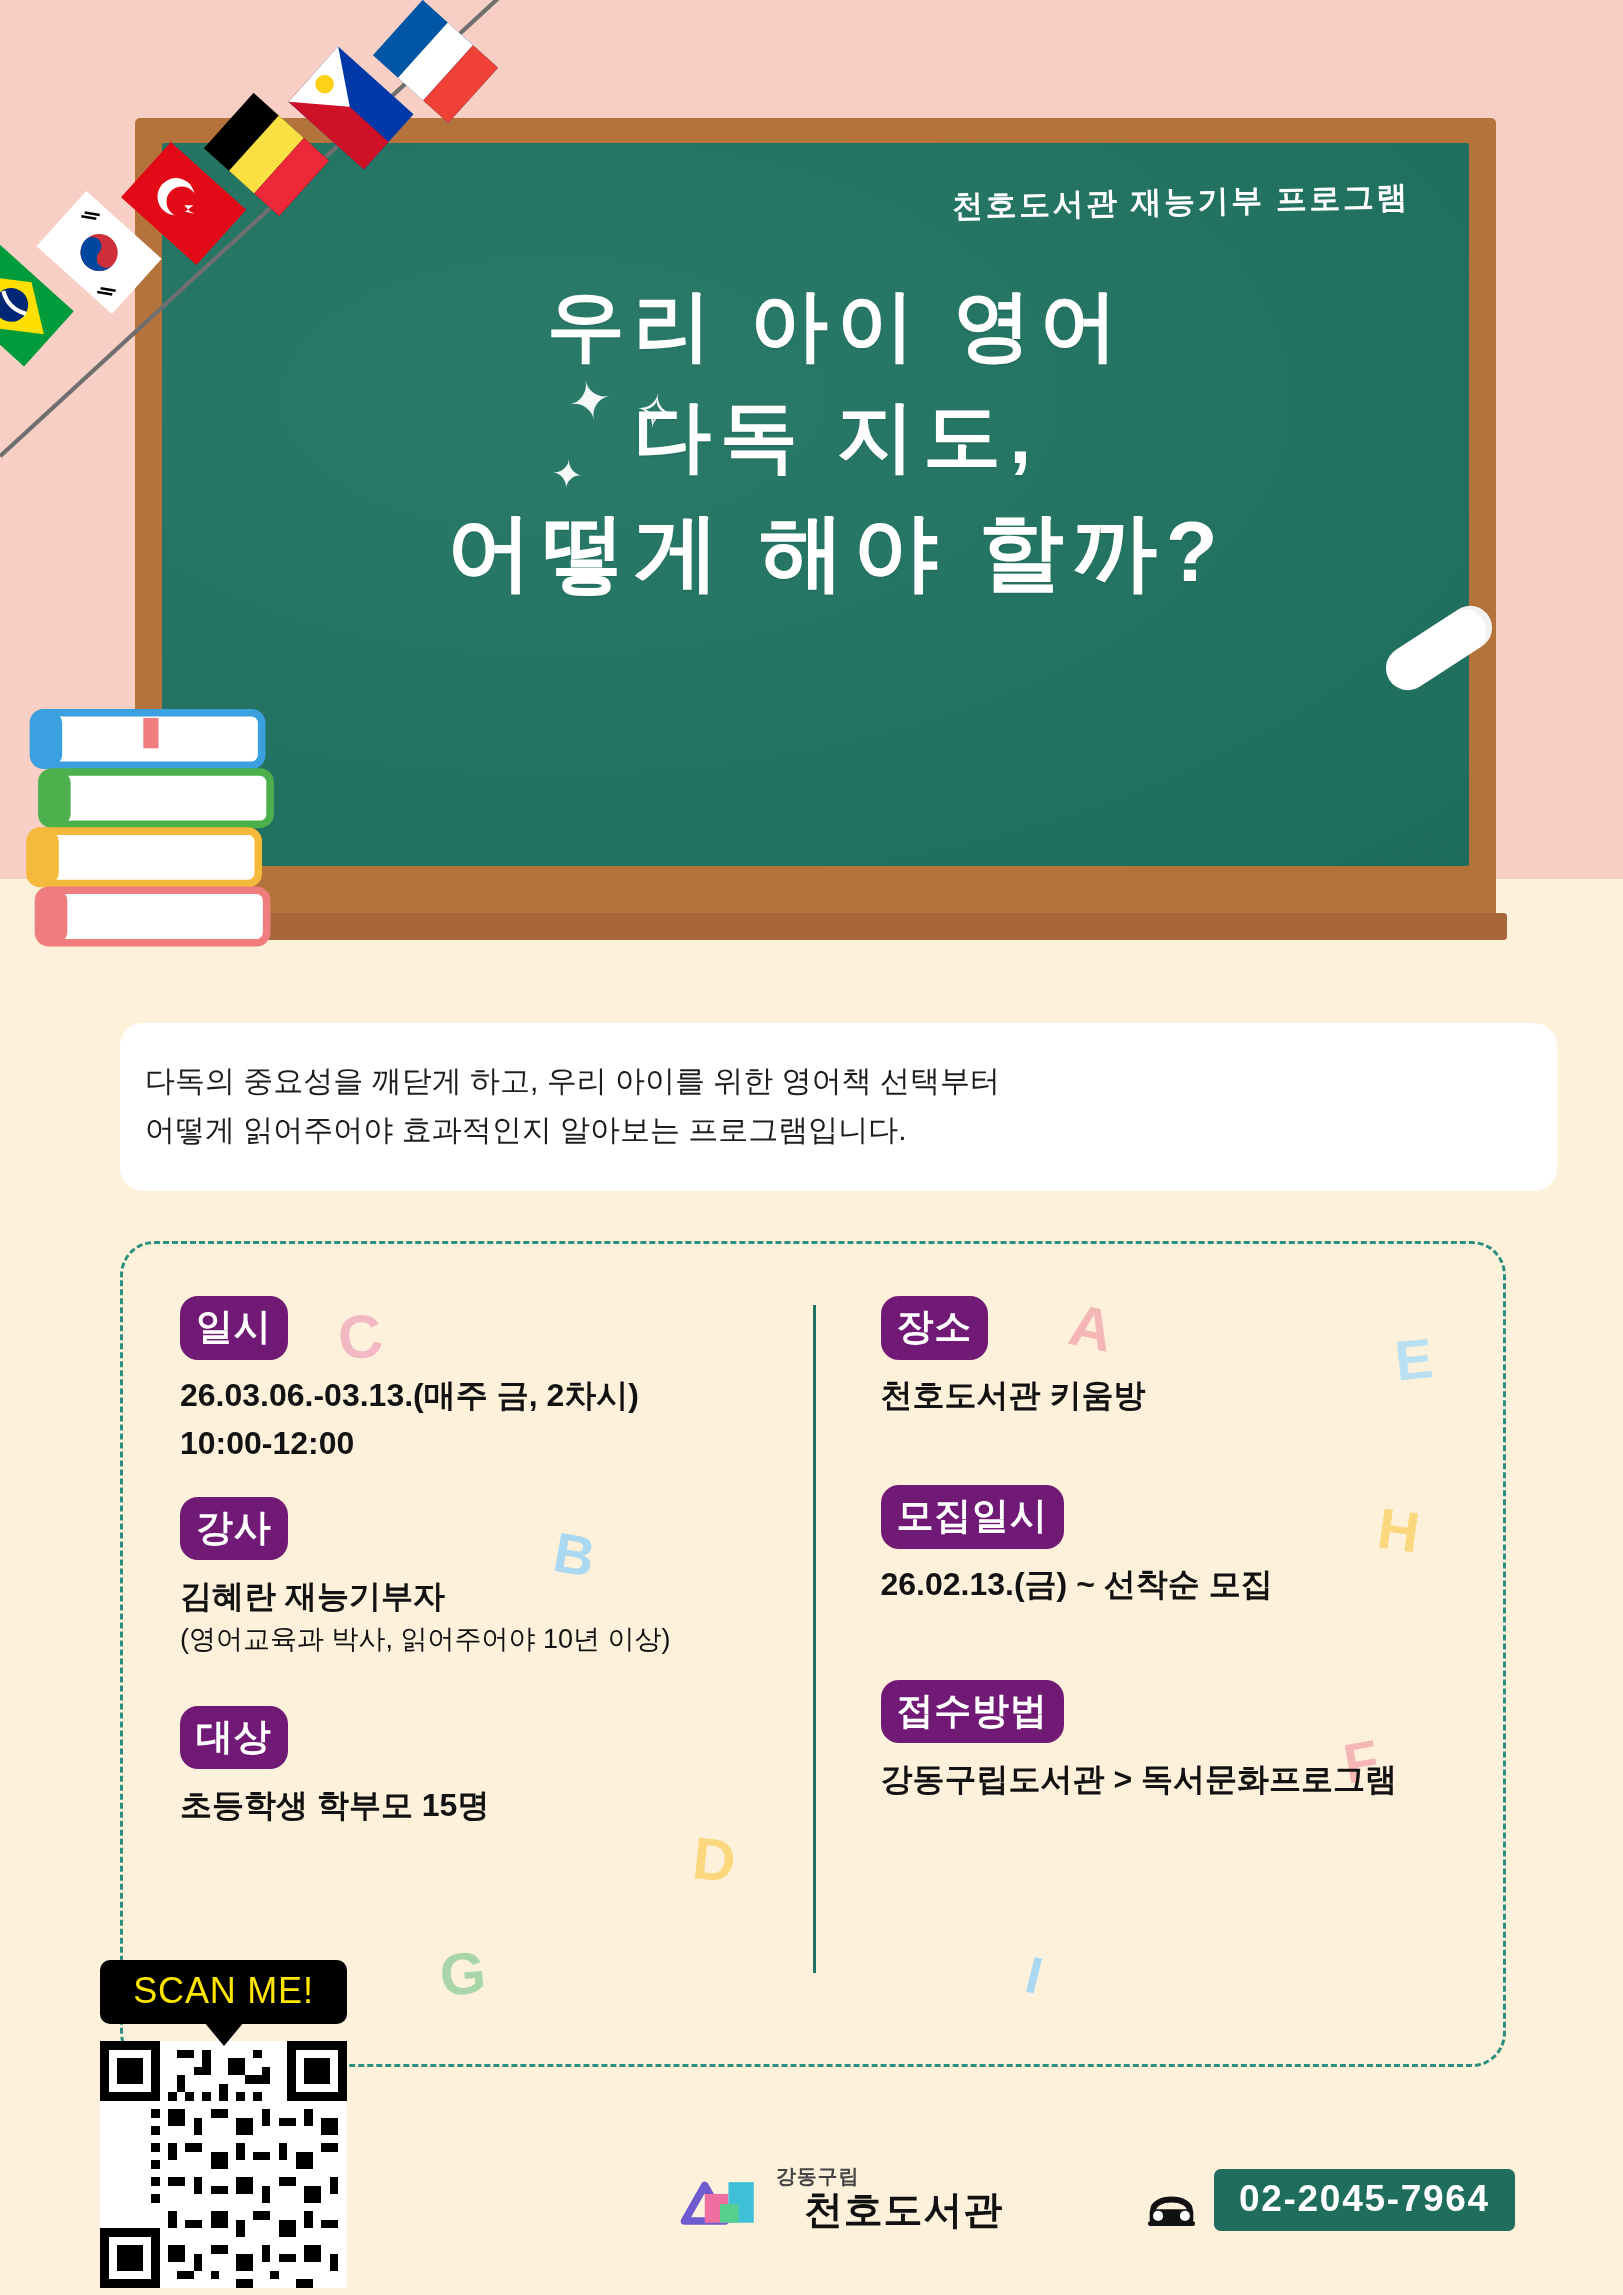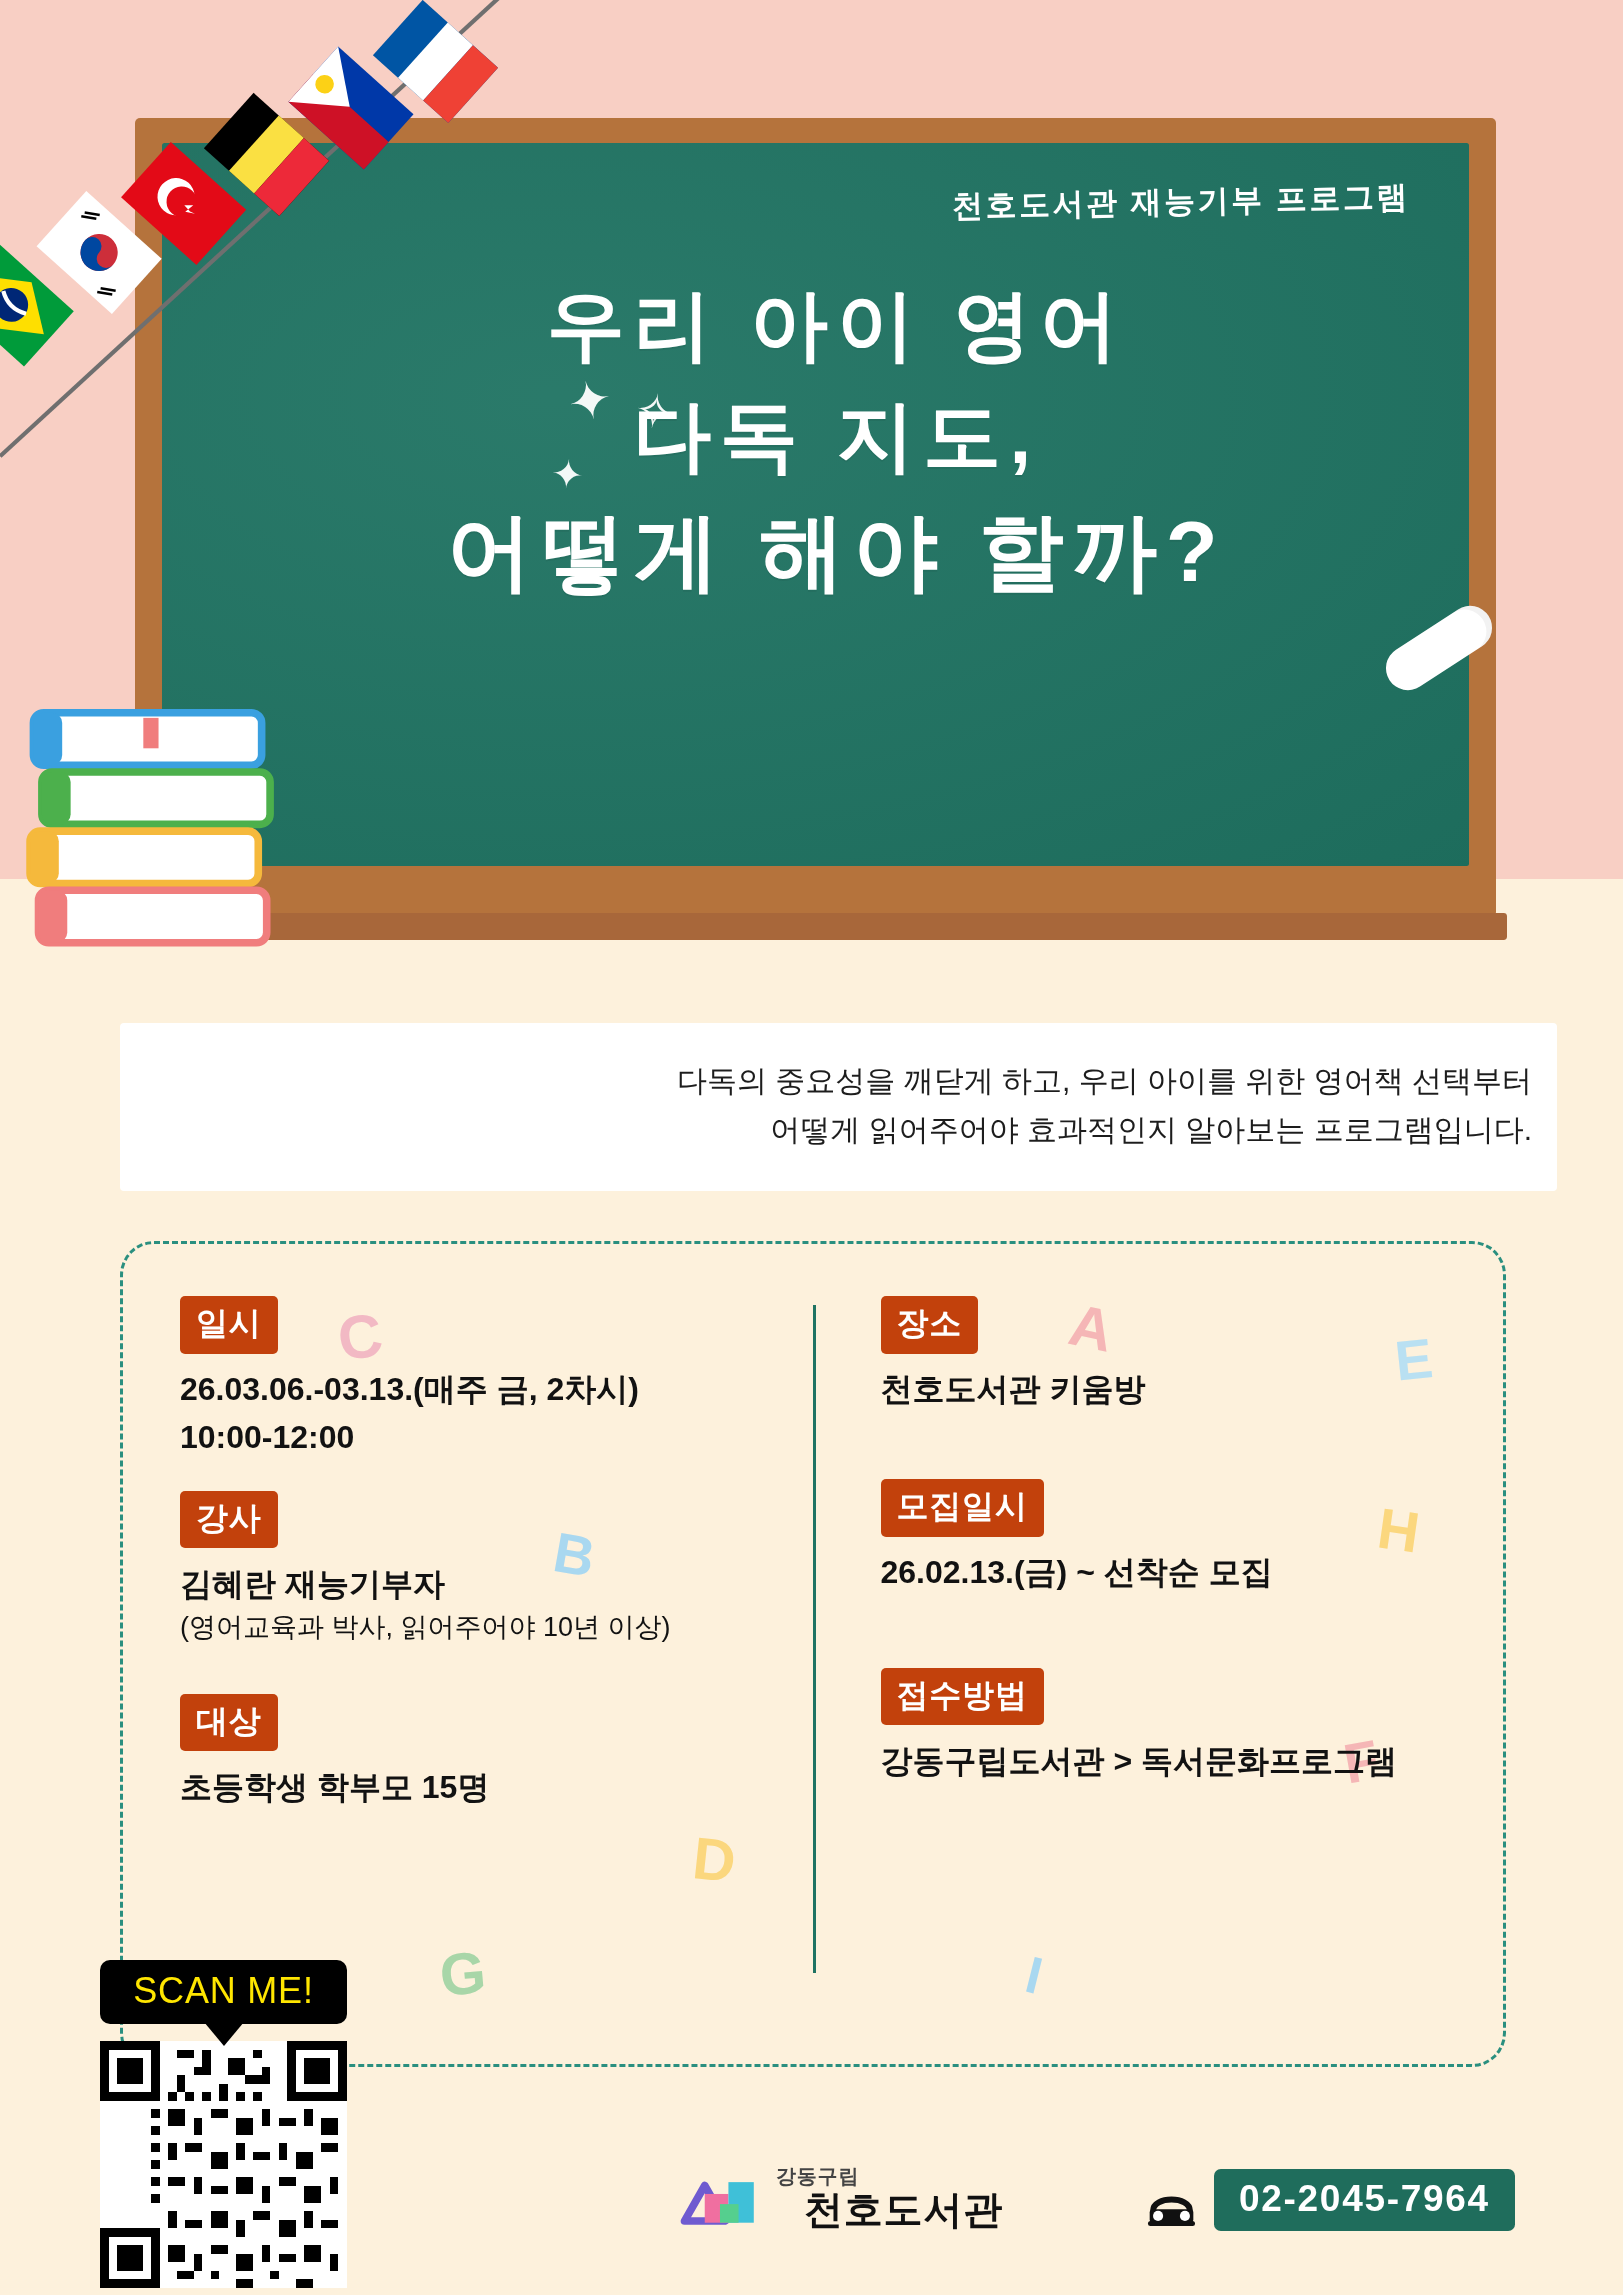--- a/index.html
+++ b/index.html
@@ -122,22 +122,22 @@
   
   .books { position: absolute; left: 25px; top: 706px; z-index: 6; }
 
   
   .desc-card {
     position: absolute;
     left: 120px; top: 1023px;
     width: 1387px;
     padding: 34px 25px 37px;
     background: #ffffff;
-    border-radius: 4px;
-    text-align: right;
+    border-radius: 23px;
+    text-align: left;
     z-index: 8;
   }
   .desc-card p {
     margin: 0;
     font-size: 30px;
     line-height: 1.62;
     color: #1d1d1d;
     font-weight: 500;
   }
 
@@ -166,26 +166,26 @@
   .col-divider {
     position: absolute;
     left: 690px; top: 61px;
     width: 2.5px; height: 668px;
     background: #1f7362;
     z-index: 4;
   }
   .field { margin-bottom: 32px; }
   .field-label {
     display: inline-block;
-    background: #c2410c;
+    background: #701a75;
     color: #ffffff;
-    font-size: 32px;
+    font-size: 37px;
     font-weight: 700;
     padding: 6px 16px 7.6px;
-    border-radius: 5px;
+    border-radius: 18px;
     letter-spacing: 0.8px;
   }
   .field-value {
     margin-top: 13.5px;
     font-size: 32px;
     font-weight: 600;
     color: #121212;
     line-height: 1.38;
   }
   .field-value .sub {

